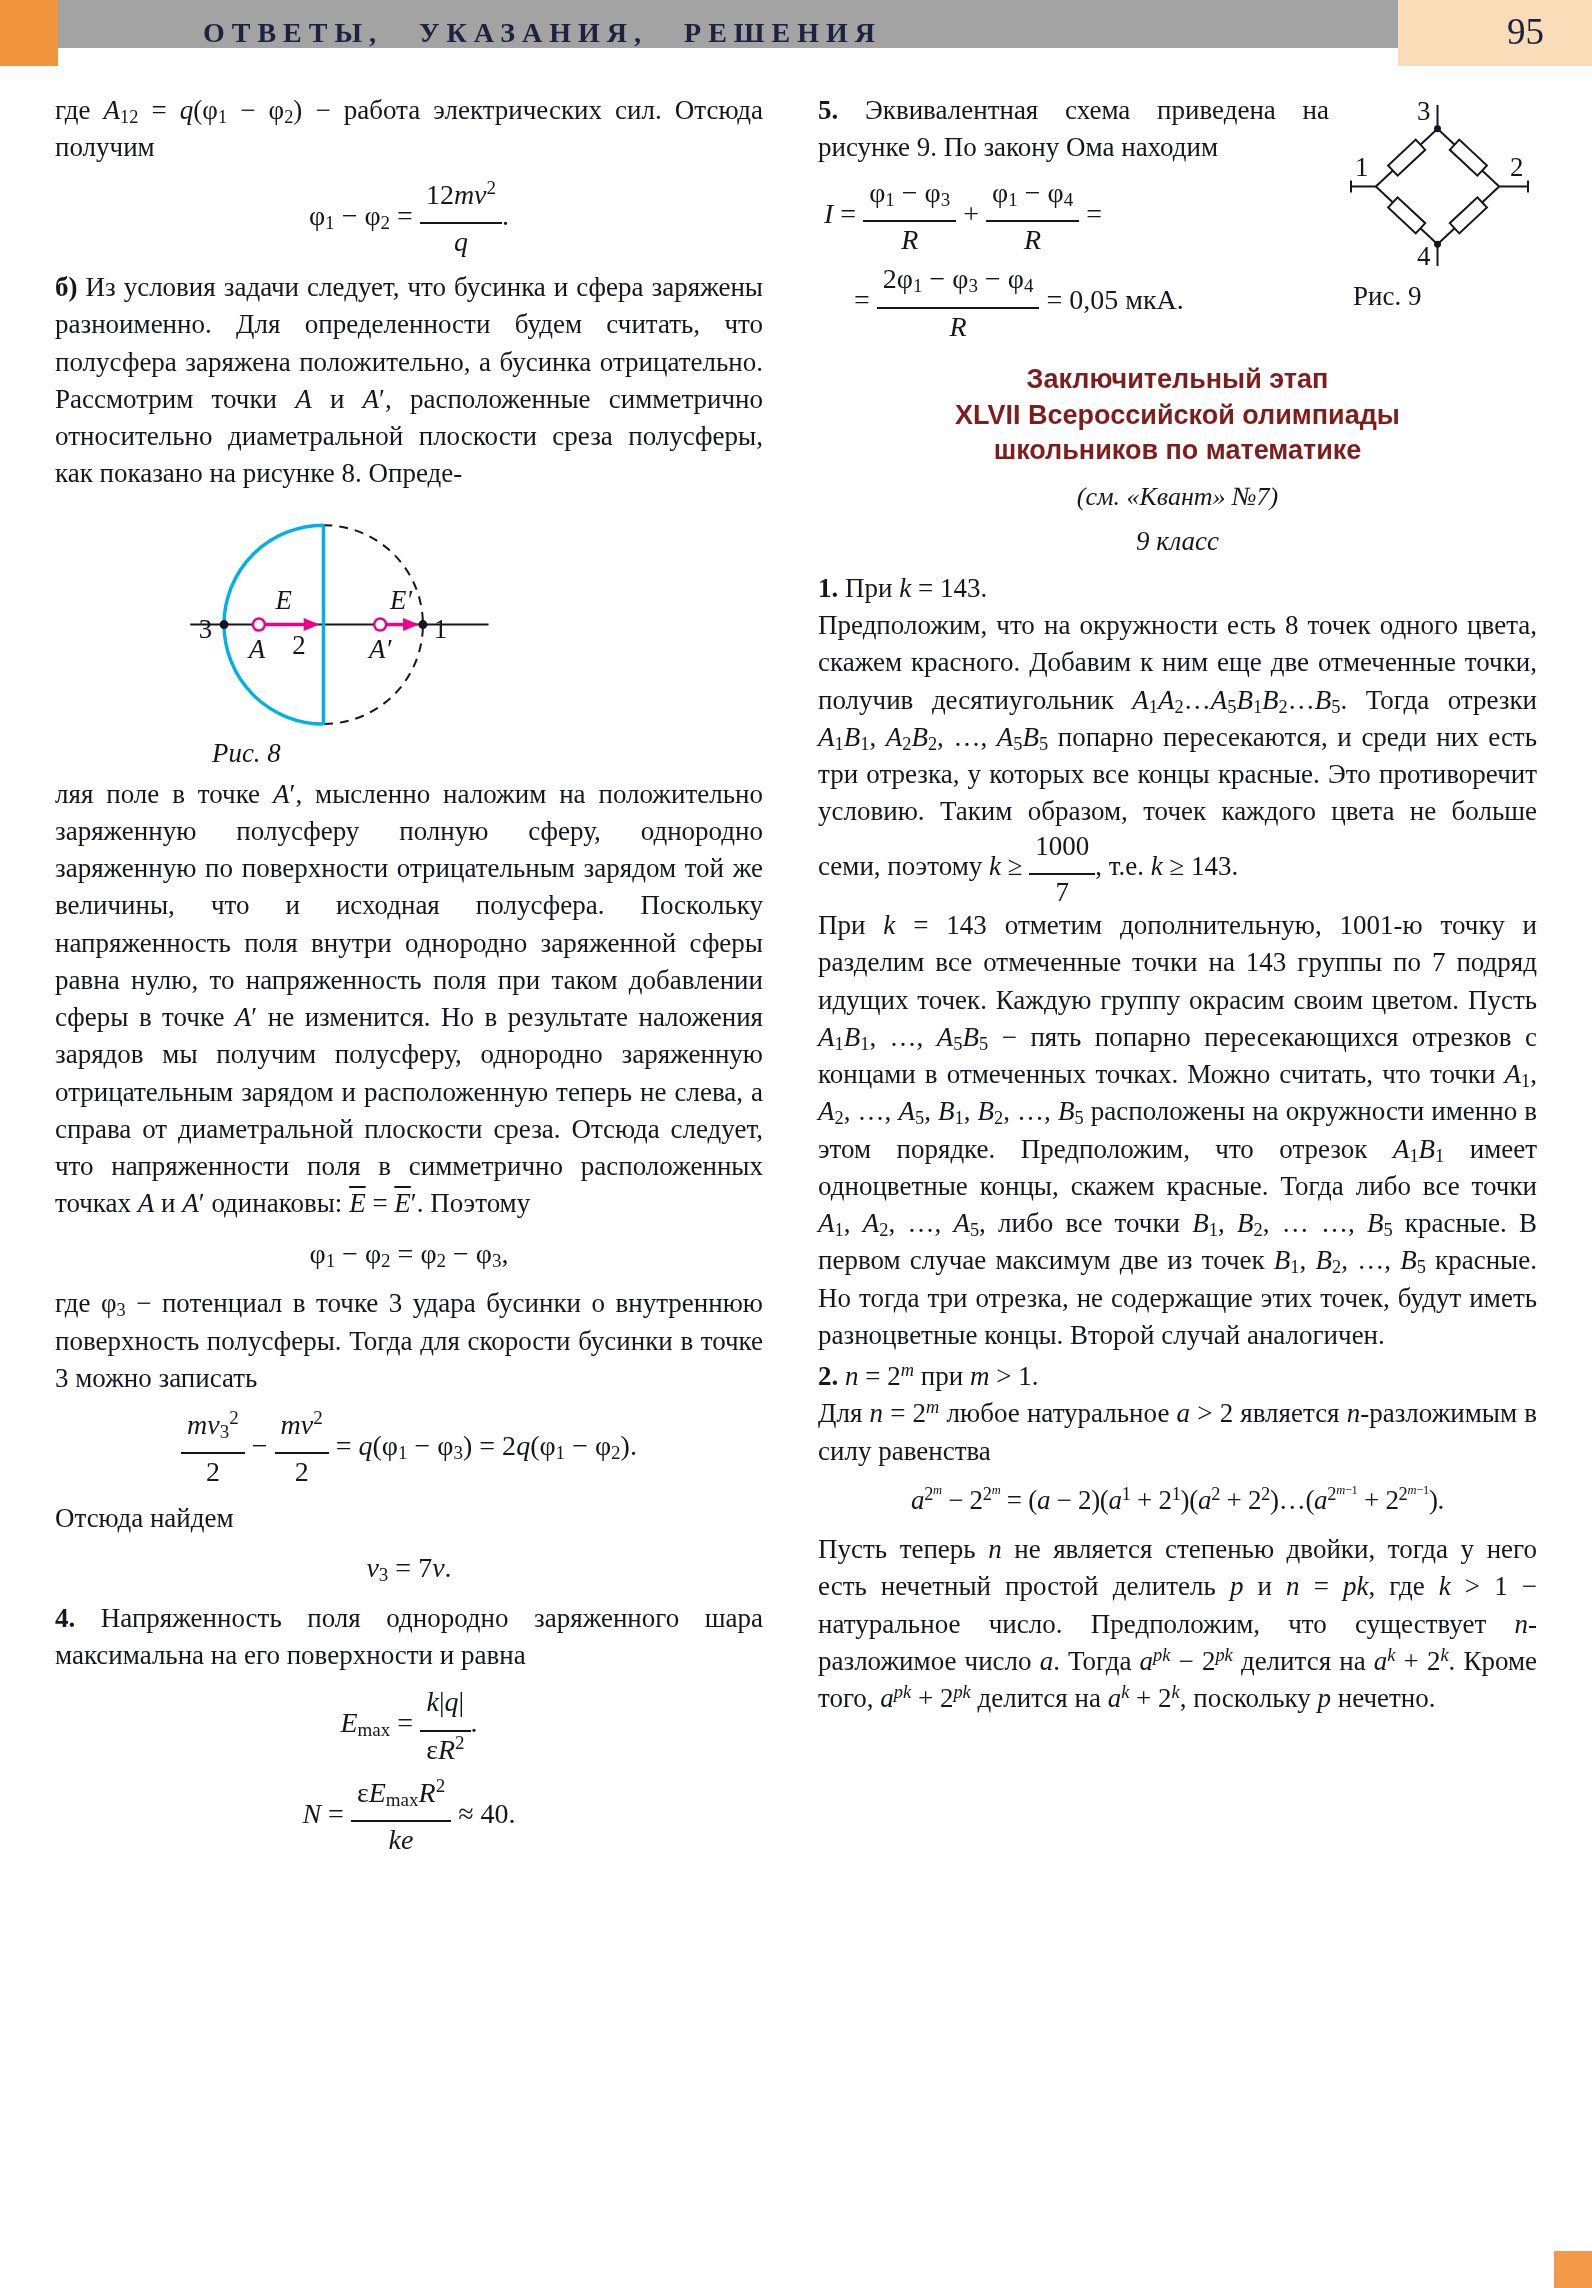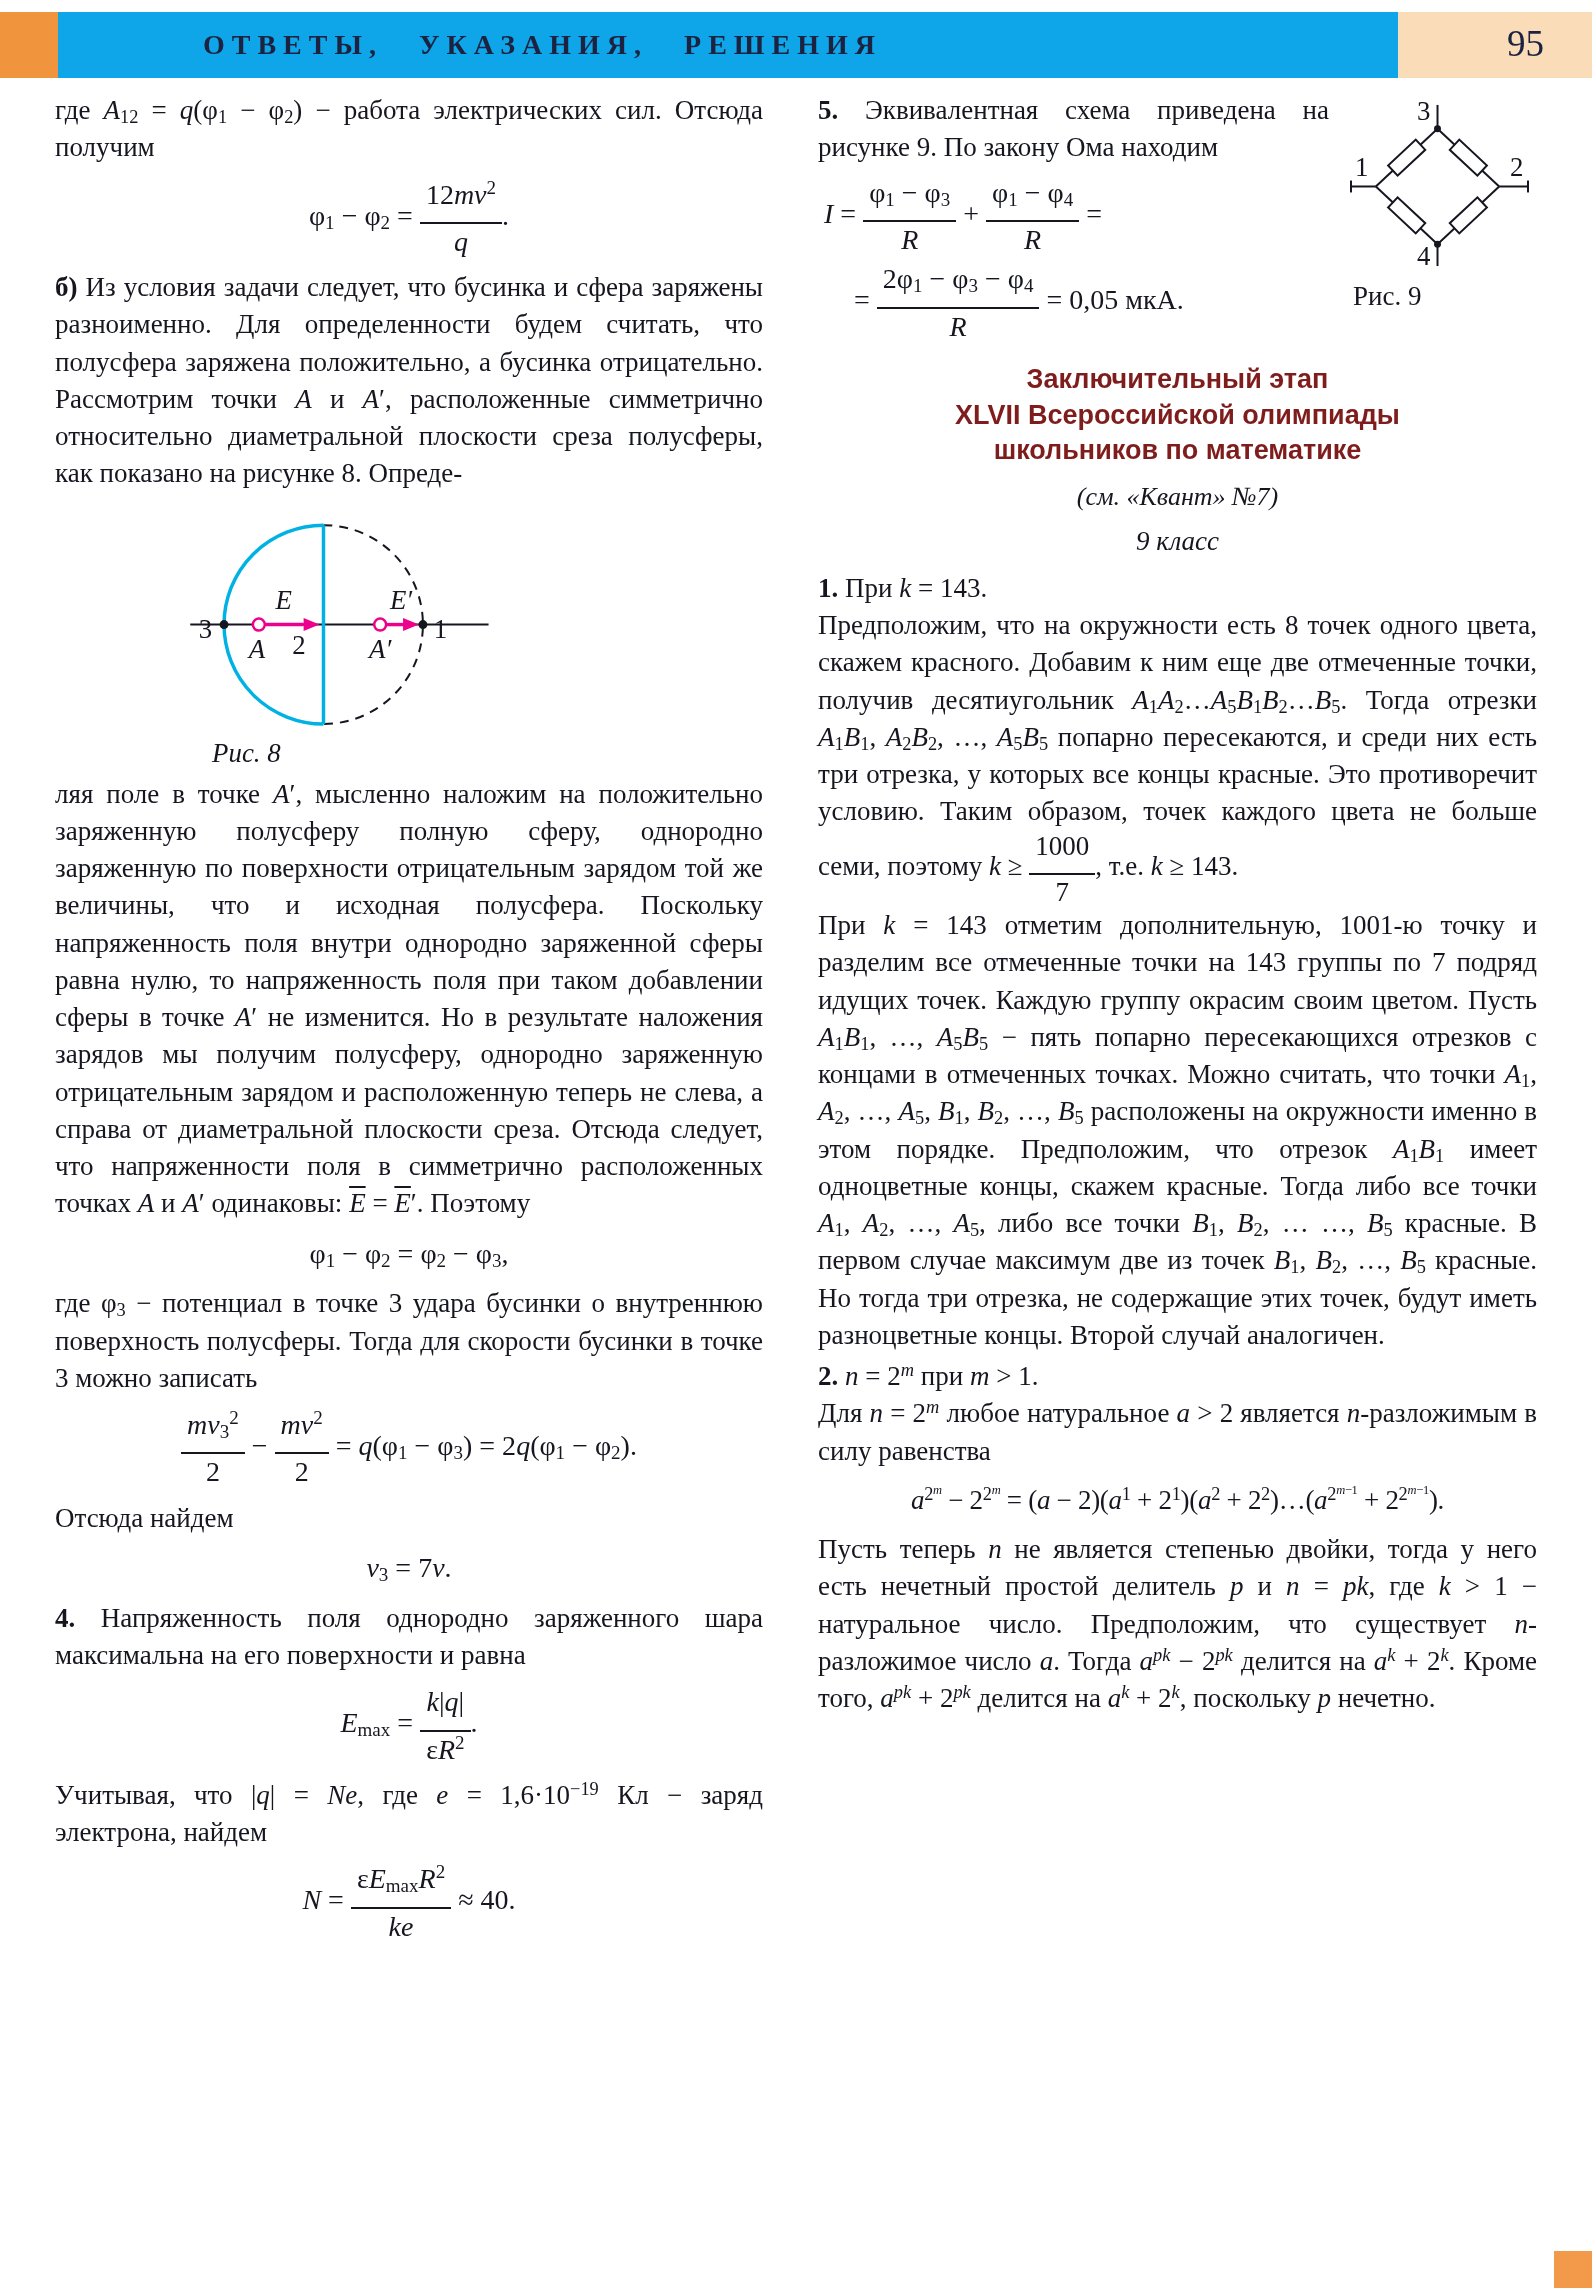--- a/index.html
+++ b/index.html
@@ -1,20 +1,20 @@
 <!DOCTYPE html>
 <html lang="ru"><head>
 <meta charset="utf-8">
 <style>
   html,body { margin:0; padding:0; background:#ffffff; }
   body { width:1592px; height:2289px; font-family:"Liberation Serif", serif; color:#15161f; }
   .page { position:relative; width:1592px; height:2289px; overflow:hidden; background:#ffffff; }
 
   
-  .header-band { position:absolute; left:0; top:12px; width:1592px; height:66px; background:#0ea5e9; }
+  .header-band { position:absolute; left:0; top:0; width:1592px; height:48px; background:#a3a3a3; }
   .header-accent { position:absolute; left:0; top:0; width:58px; height:66px; background:#f0953e; }
   .header-number-panel { position:absolute; right:0; top:0; width:194px; height:66px; background:#fadcb8; }
   .header-title { position:absolute; left:60px; top:0; width:965px; height:66px; line-height:66px;
                   text-align:center; font-weight:bold; font-size:28px; color:#1c2340;
                   letter-spacing:7px; word-spacing:22px; }
   .page-number { position:absolute; right:48px; top:0; height:66px; line-height:64px; font-size:37px; color:#1c2340; }
 
   
   .col { position:absolute; top:92px; font-size:27px; line-height:1.38; text-align:justify; }
   .col-left  { left:55px;  width:708px; }
@@ -109,21 +109,20 @@
     </figure>
 
     <p>ляя поле в точке <i>A</i>′, мысленно наложим на положительно заряженную полусферу полную сферу, однородно заряженную по поверхности отрицательным зарядом той же величины, что и исходная полусфера. Поскольку напряженность поля внутри однородно заряженной сферы равна нулю, то напряженность поля при таком добавлении сферы в точке <i>A</i>′ не изменится. Но в результате наложения зарядов мы получим полусферу, однородно заряженную отрицательным зарядом и расположенную теперь не слева, а справа от диаметральной плоскости среза. Отсюда следует, что напряженности поля в симметрично расположенных точках <i>A</i> и <i>A</i>′ одинаковы: <span class="ovl"><i>E</i></span> = <span class="ovl"><i>E</i></span>′. Поэтому</p>
     <div class="formula">φ<sub>1</sub> − φ<sub>2</sub> = φ<sub>2</sub> − φ<sub>3</sub>,</div>
     <p>где φ<sub>3</sub> − потенциал в точке 3 удара бусинки о внутреннюю поверхность полусферы. Тогда для скорости бусинки в точке 3 можно записать</p>
     <div class="formula"><span class="frac"><span class="num"><i>mv</i><sub>3</sub><sup>2</sup></span><span class="den">2</span></span> − <span class="frac"><span class="num"><i>mv</i><sup>2</sup></span><span class="den">2</span></span> = <i>q</i>(φ<sub>1</sub> − φ<sub>3</sub>) = 2<i>q</i>(φ<sub>1</sub> − φ<sub>2</sub>).</div>
     <p>Отсюда найдем</p>
     <div class="formula"><i>v</i><sub>3</sub> = 7<i>v</i>.</div>
     <p class="sp"><b>4.</b> Напряженность поля однородно заряженного шара максимальна на его поверхности и равна</p>
     <div class="formula"><i>E</i><sub>max</sub> = <span class="frac"><span class="num"><i>k</i>|<i>q</i>|</span><span class="den">ε<i>R</i><sup>2</sup></span></span>.</div>
-    <p>Учитывая, что |<i>q</i>| = <i>Ne</i>, где <i>e</i> = 1,6·10<sup>−19</sup> Кл − заряд электрона, найдем</p>
     <div class="formula"><i>N</i> = <span class="frac"><span class="num">ε<i>E</i><sub>max</sub><i>R</i><sup>2</sup></span><span class="den"><i>ke</i></span></span> ≈ 40.</div>
   </div>
 
   <div class="col col-right">
 
     <figure class="fig9">
       <svg viewBox="0 0 195 185" width="194" height="184" style="font-size:27.5px">
 
         <line class="wire" x1="8" y1="95" x2="33" y2="95"></line>
         <line class="wire" x1="8" y1="89" x2="8" y2="101"></line>

